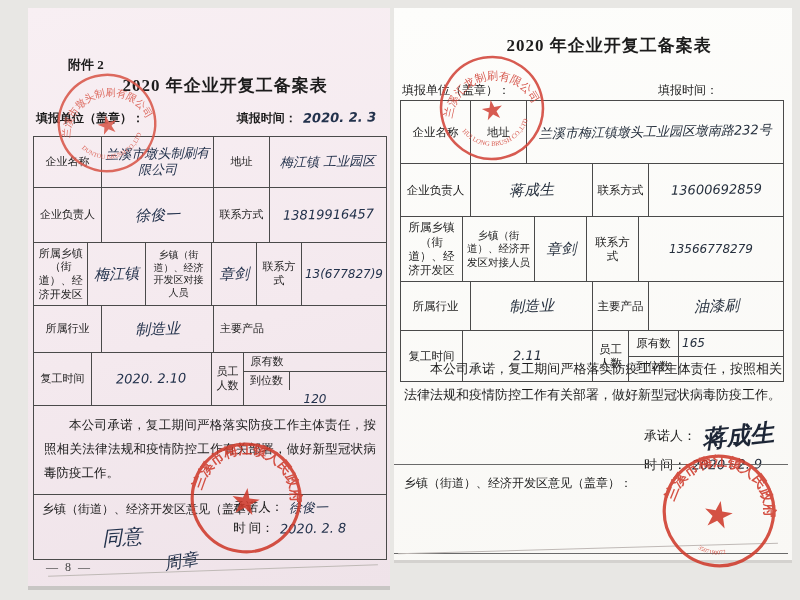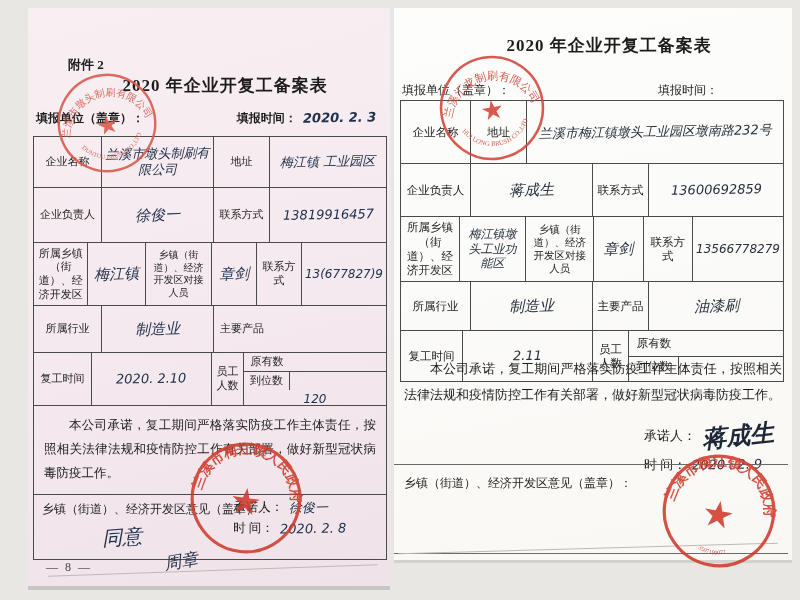--- a/index.html
+++ b/index.html
@@ -224,23 +224,20 @@
       <div class="fcell" style="width:122px">
           <span class="hw hw-lg">蒋成生</span>
         </div>
       <div class="fcell lab" style="width:56px">联系方式</div>
       <div class="fcell fill">
           <span class="hw hw-md">13600692859</span>
         </div>
     </div>
     <div class="frow" style="height:64px">
       <div class="fcell lab" style="width:62px">所属乡镇（街道）、经济开发区</div>
-      <div class="fcell" style="width:70px">
-          <span class="hw hw-sm">梅江镇墩头工业功能区</span>
-        </div>
       <div class="fcell lab" style="width:72px;font-size:10.5px">乡镇（街道）、经济开发区对接人员</div>
       <div class="fcell" style="width:52px">
           <span class="hw hw-lg">章剑</span>
         </div>
       <div class="fcell lab" style="width:52px">联系方式</div>
       <div class="fcell fill">
           <span class="hw hw-sm">13566778279</span>
         </div>
     </div>
     <div class="frow" style="height:48px">
@@ -255,20 +252,23 @@
     </div>
     <div class="frow" style="height:50px">
       <div class="fcell lab" style="width:62px">复工时间</div>
       <div class="fcell" style="width:130px">
           <span class="hw hw-md">2.11</span>
         </div>
       <div class="fcell lab" style="width:36px">员工人数</div>
       <div class="subcol">
         <div class="subrow">
           <div class="fcell lab" style="width:50px">原有数</div>
+          <div class="fcell fill" style="justify-content:flex-start">
+              <span class="hw hw-sm">165</span>
+            </div>
         </div>
         <div class="subrow">
           <div class="fcell lab" style="width:50px">到位数</div>
           <div class="fcell fill">
               <span class="hw hw-sm"></span>
             </div>
         </div>
       </div>
     </div>
   </div>

